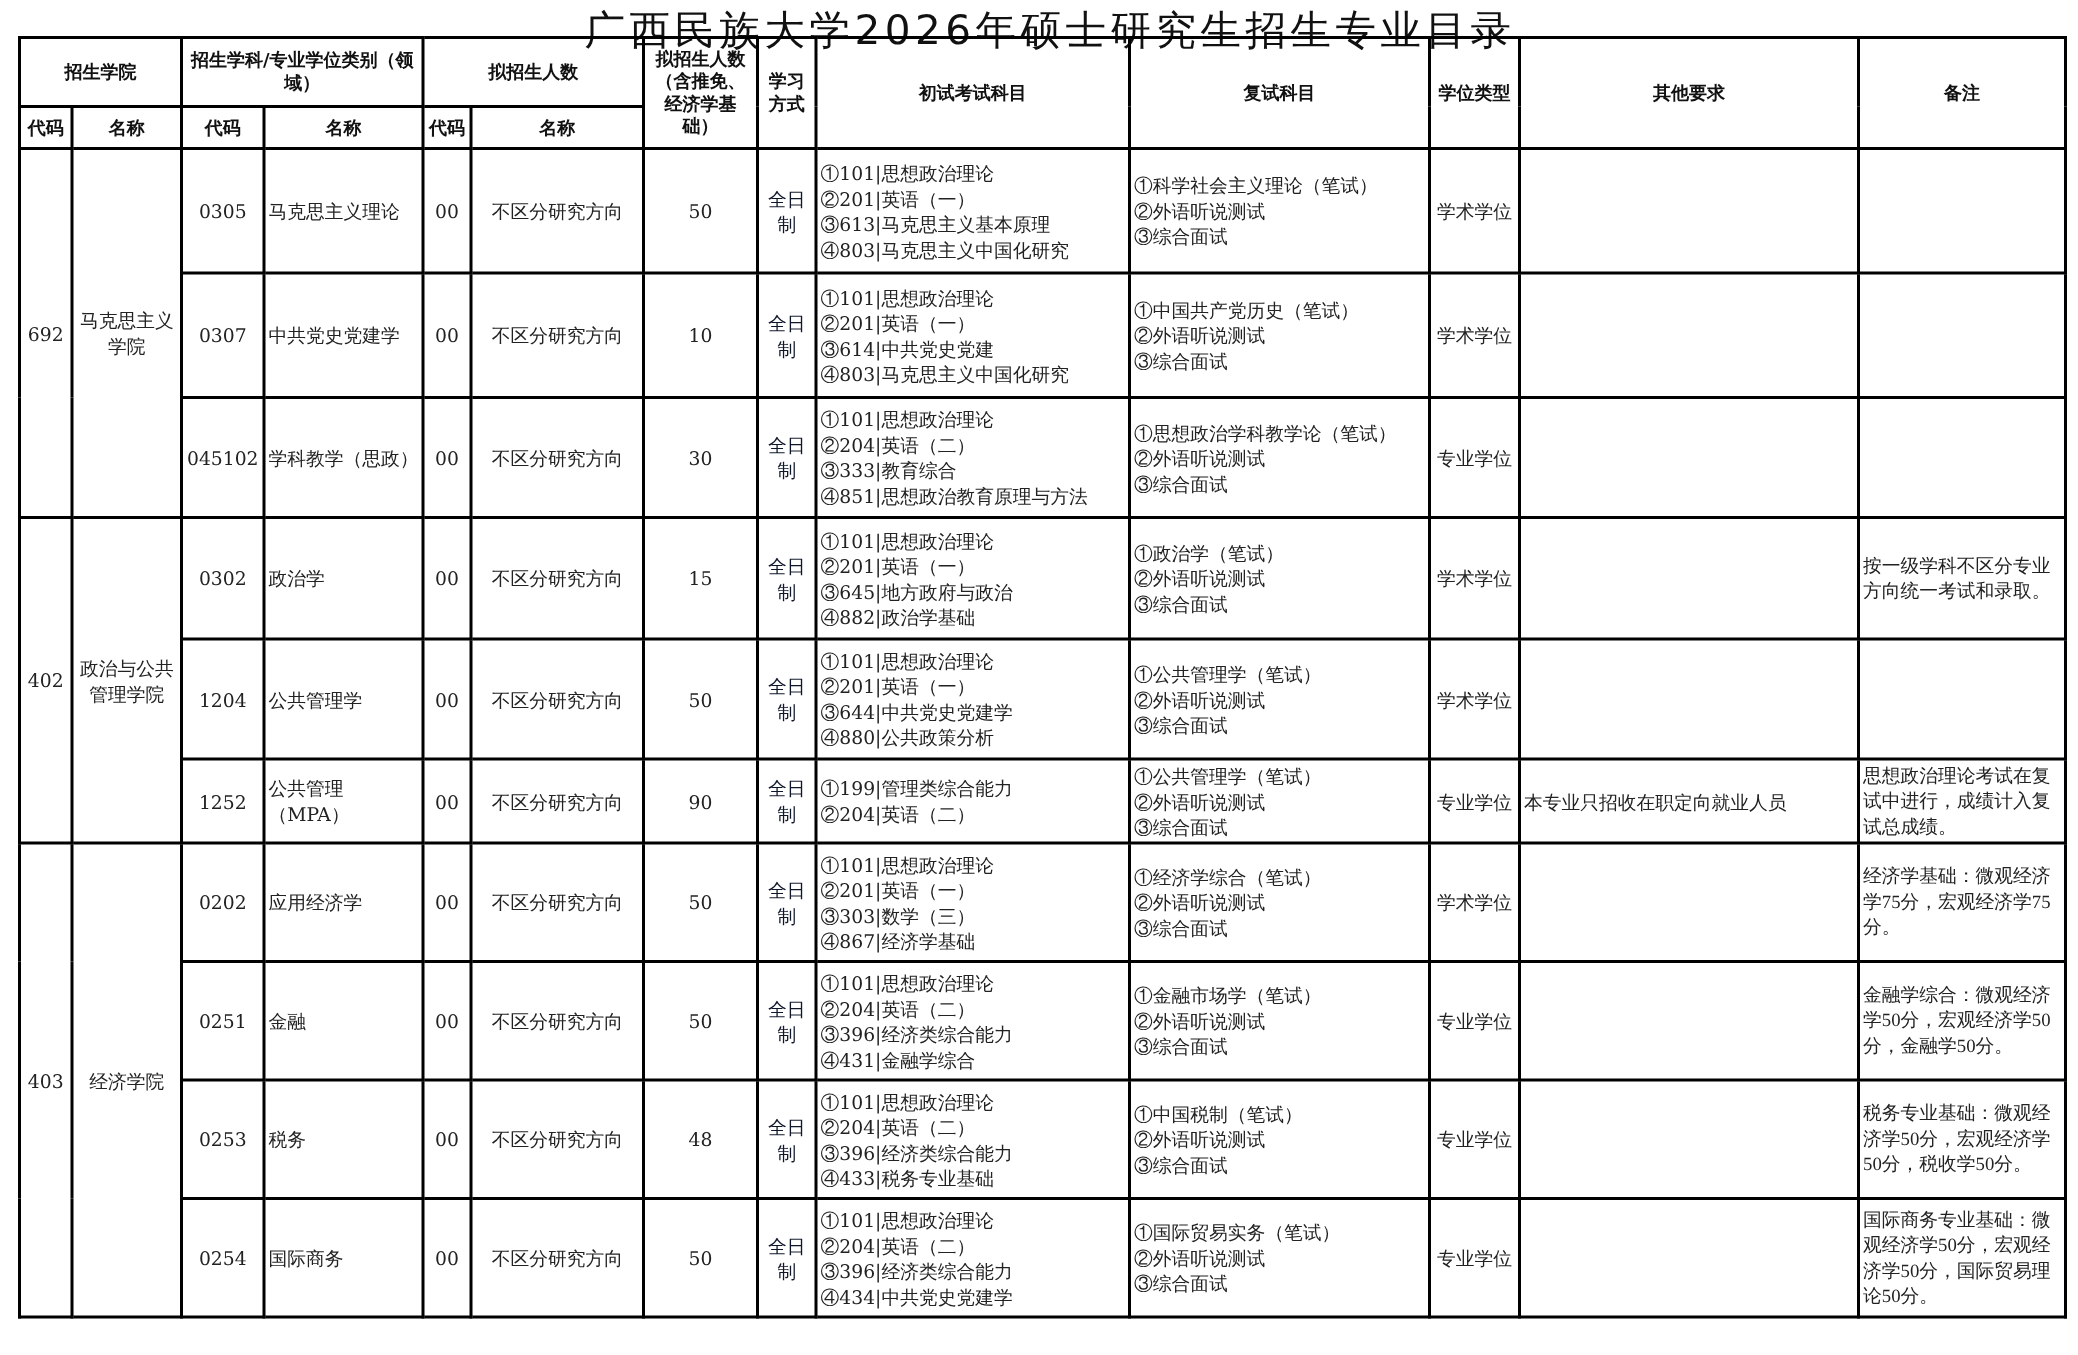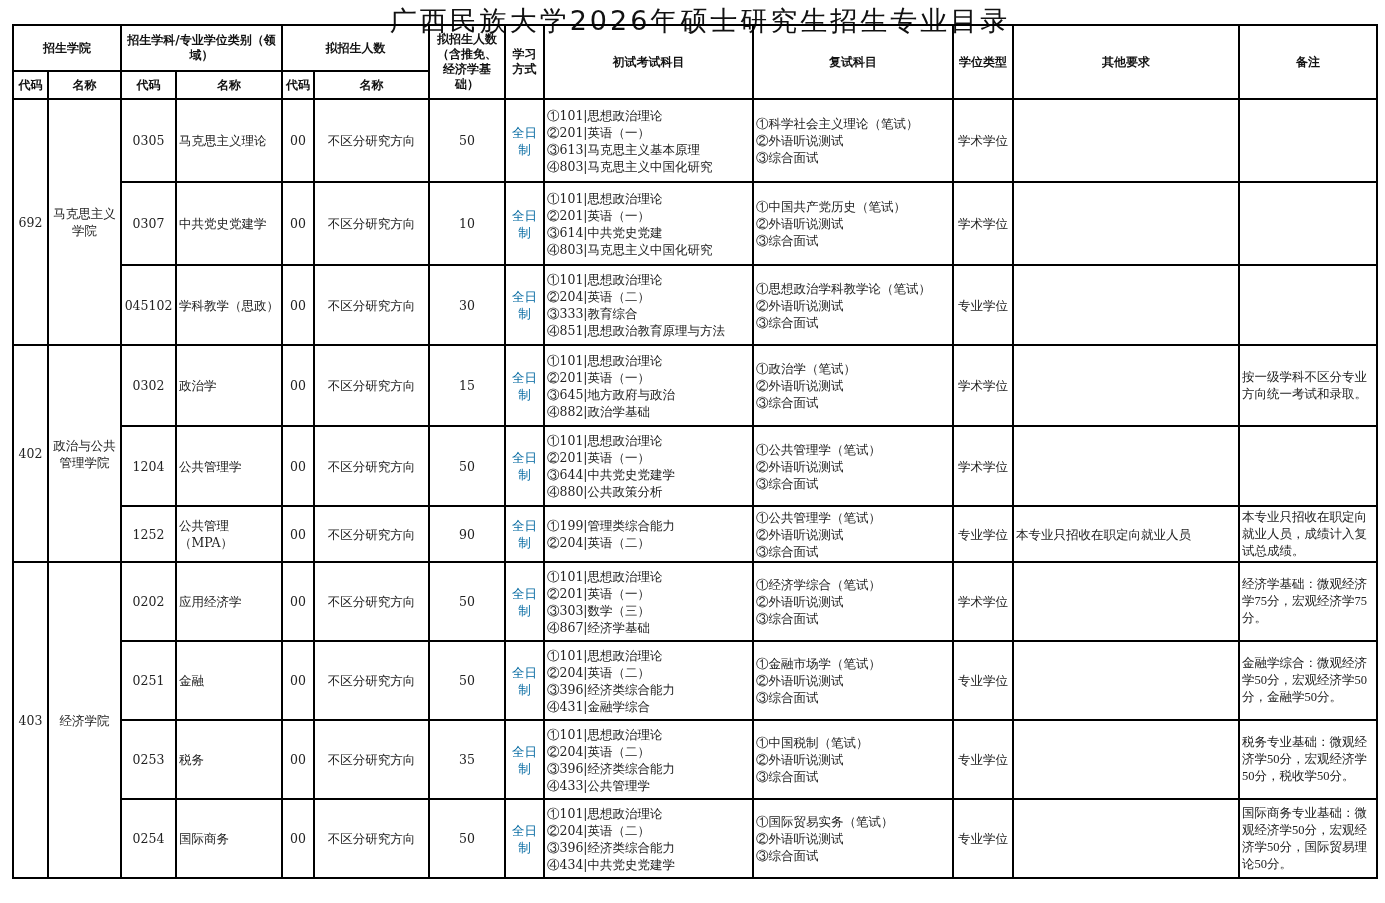--- a/index.html
+++ b/index.html
@@ -9,21 +9,21 @@
              font-size: 27px; letter-spacing: 3px; color: #111; line-height: 34px;
              font-family: "DejaVu Sans", "Liberation Sans", sans-serif; }
     table.catalog { position: absolute; left: 12px; top: 24px; border-collapse: collapse;
                     table-layout: fixed; width: 1364px; }
     table.catalog td, table.catalog th { border: 2px solid #000; padding: 0 2px; overflow: hidden; }
     table.catalog th { font-family: "DejaVu Sans", "Liberation Sans", sans-serif; font-weight: bold;
                        font-size: 12px; text-align: center; line-height: 15px; color: #111; }
     table.catalog td { font-size: 12.5px; line-height: 17px; }
     td.c { text-align: center; }
     td.l { text-align: left; }
-    td.small { font-size: 10px; text-align: center; font-family: "DejaVu Sans", "Liberation Sans", sans-serif; color:#0369a1; }
+    td.small { font-size: 10px; text-align: center; font-family: "DejaVu Sans", "Liberation Sans", sans-serif; color:#0f172a; }
     td.note { font-size: 12px; line-height: 16.5px; vertical-align: middle; font-family: Liberation Serif, serif; }
     .line { display: block; white-space: nowrap; }
     .num { font-family: "DejaVu Serif", "Liberation Serif", serif; }
   </style>
 </head>
 <body>
 
 <div class="title">广西民族大学2026年硕士研究生招生专业目录</div>
 
 <table class="catalog">
@@ -194,21 +194,21 @@
           <span class="line">①199|管理类综合能力</span>
           <span class="line">②204|英语（二）</span>
         </td>
     <td class="l">
           <span class="line">①公共管理学（笔试）</span>
           <span class="line">②外语听说测试</span>
           <span class="line">③综合面试</span>
         </td>
     <td class="c">专业学位</td>
     <td class="l">本专业只招收在职定向就业人员</td>
-    <td class="l note">本专业只招收在职定向就业人员，成绩计入复试总成绩。</td>
+    <td class="l note">思想政治理论考试在复试中进行，成绩计入复试总成绩。</td>
   </tr>
       <tr style="height: 79px;">
     <td class="c num" rowspan="4">403</td>
     <td class="c" rowspan="4">经济学院</td>
     <td class="c num">0202</td>
     <td class="l">应用经济学</td>
     <td class="c num">00</td>
     <td class="c">不区分研究方向</td>
     <td class="c num">50</td>
     <td class="small">全日制</td>
@@ -249,27 +249,27 @@
     <td class="c">专业学位</td>
     <td class="l"></td>
     <td class="l note">金融学综合：微观经济学50分，宏观经济学50分，金融学50分。</td>
   </tr>
       <tr style="height: 79px;">
 
     <td class="c num">0253</td>
     <td class="l">税务</td>
     <td class="c num">00</td>
     <td class="c">不区分研究方向</td>
-    <td class="c num">35</td>
+    <td class="c num">48</td>
     <td class="small">全日制</td>
     <td class="l">
           <span class="line">①101|思想政治理论</span>
           <span class="line">②204|英语（二）</span>
           <span class="line">③396|经济类综合能力</span>
-          <span class="line">④433|公共管理学</span>
+          <span class="line">④433|税务专业基础</span>
         </td>
     <td class="l">
           <span class="line">①中国税制（笔试）</span>
           <span class="line">②外语听说测试</span>
           <span class="line">③综合面试</span>
         </td>
     <td class="c">专业学位</td>
     <td class="l"></td>
     <td class="l note">税务专业基础：微观经济学50分，宏观经济学50分，税收学50分。</td>
   </tr>

